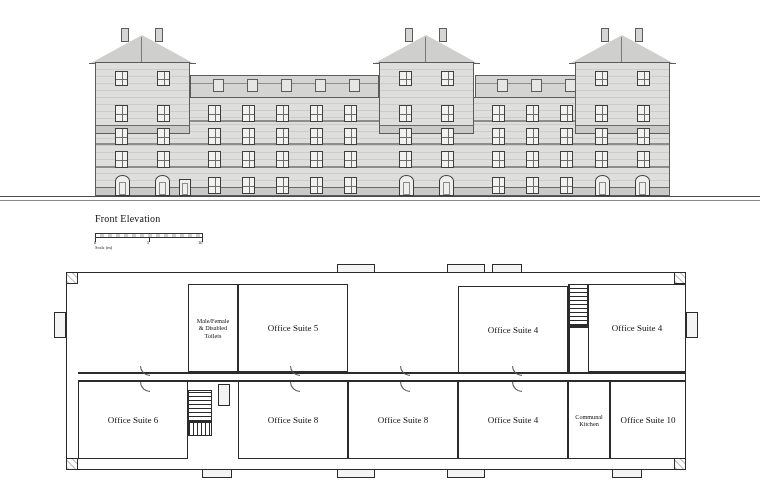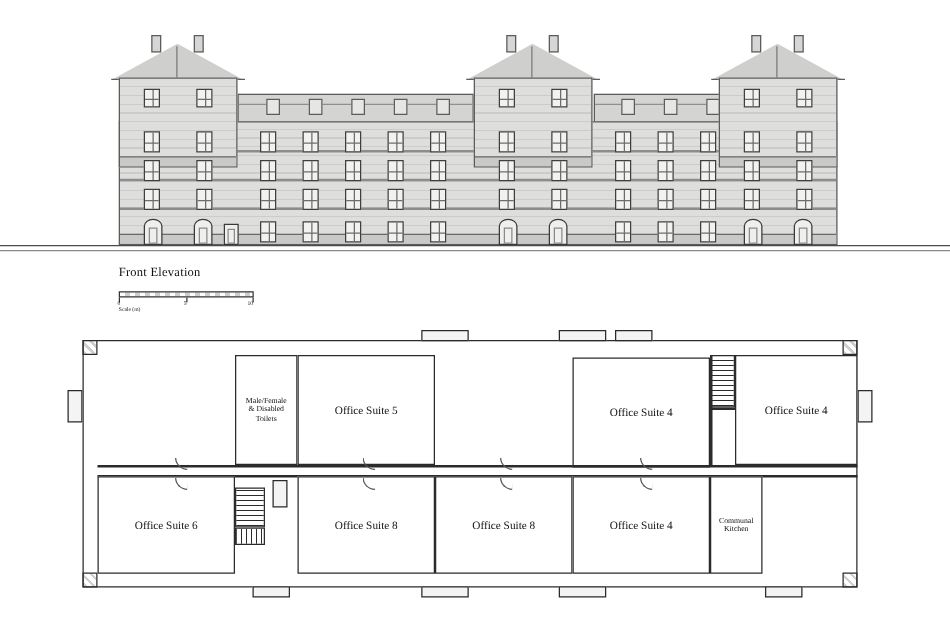--- a/index.html
+++ b/index.html
@@ -352,20 +352,23 @@
 
     <div class="room" style="left:406px;top:119px;width:110px;height:78px;">
       <span>Office Suite 4</span>
     </div>
 
     <div class="room small" style="left:516px;top:119px;width:42px;height:78px;white-space:pre-line;">
       <span>Communal
 Kitchen</span>
     </div>
 
+    <div class="room" style="left:558px;top:119px;width:76px;height:78px;">
+      <span>Office Suite 10</span>
+    </div>
 
     <div class="stair" style="left:516px;top:22px;width:20px;height:42px;"></div>
     <div class="stair" style="left:136px;top:128px;width:24px;height:32px;"></div>
     <div class="stair h" style="left:136px;top:160px;width:24px;height:14px;"></div>
 
     <div class="wall-thin" style="left:516px;top:64px;width:20px;height:1.5px;"></div>
     <div class="wall-thin" style="left:516px;top:22px;width:1.5px;height:88px;"></div>
 
     <div class="doorswing" style="left:88px;top:104px;width:9px;height:9px;"></div>
     <div class="doorswing" style="left:238px;top:104px;width:9px;height:9px;"></div>

